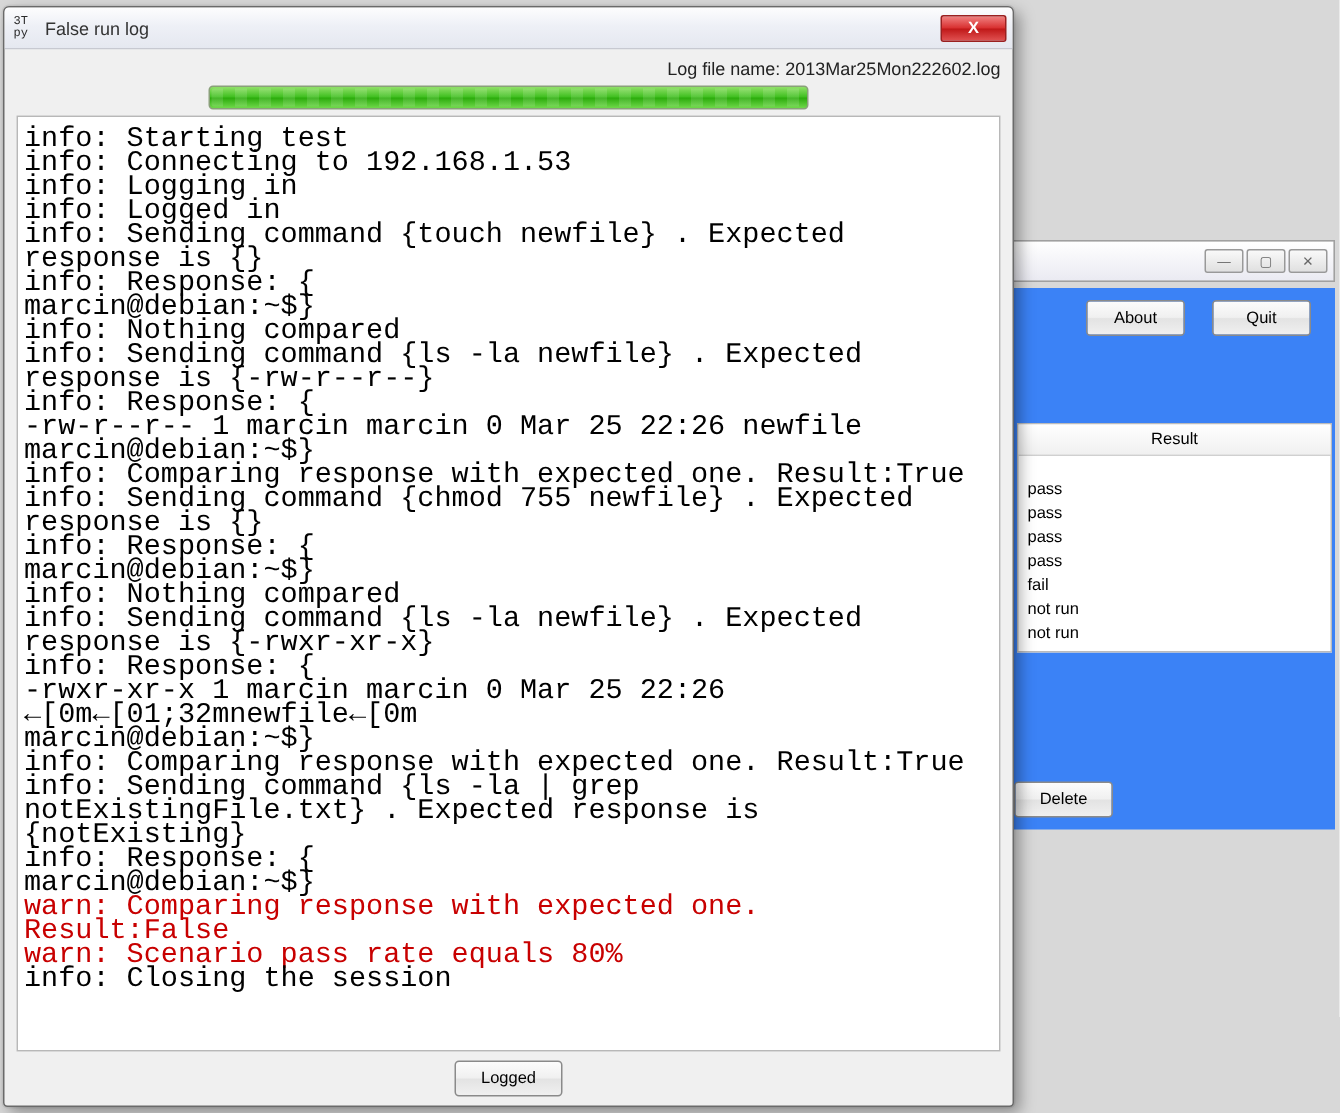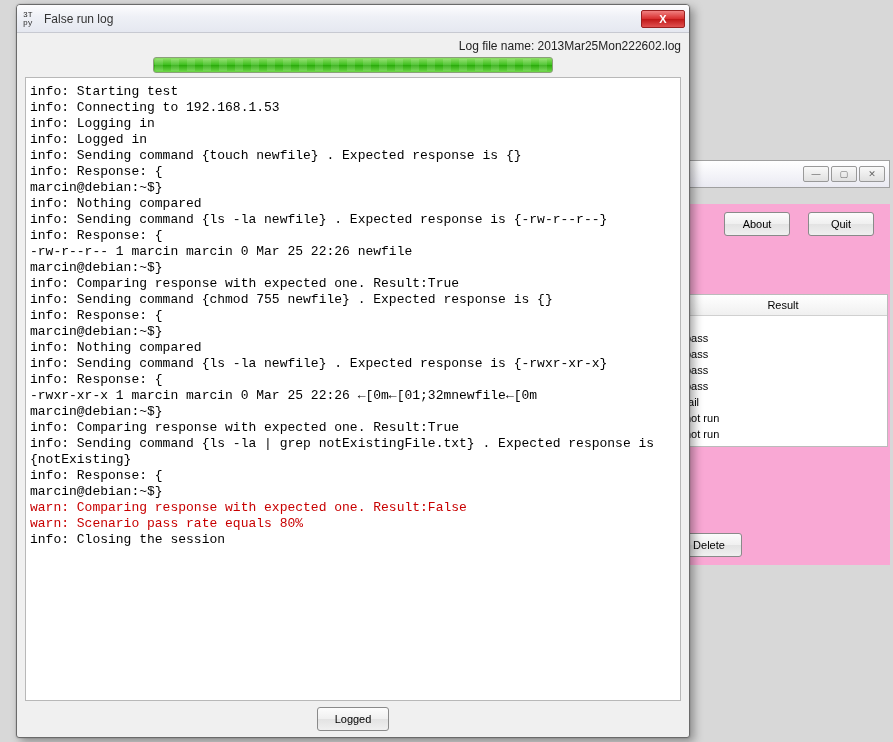--- a/index.html
+++ b/index.html
@@ -34,23 +34,23 @@
       border-radius: 2px;
       display: flex;
       align-items: center;
       justify-content: center;
       font-size: 9px;
       color: #666;
     }
     .bg-content {
       position: absolute;
       left: 670px;
-      top: 204px;
+      top: 192px;
       width: 220px;
-      background: #f9a8d4;
+      background: #3b82f6;
       padding: 8px 6px;
     }
     .bg-btn-row {
       display: flex;
       gap: 18px;
       justify-content: flex-end;
       padding-right: 10px;
       margin-bottom: 58px;
     }
     .win-button {
@@ -87,21 +87,21 @@
     .delete-row {
       display: flex;
       justify-content: flex-start;
       margin-top: 86px;
       padding-right: 18px;
     }
     
     
     .dialog {
       position: absolute;
-      left: 16px;
+      left: 2px;
       top: 4px;
       width: 674px;
       height: 734px;
       background: #f0f0f0;
       border: 1px solid #6a6a6a;
       box-shadow: 4px 4px 10px rgba(0,0,0,0.35), 0 0 0 1px rgba(0,0,0,0.06);
       border-radius: 4px 4px 3px 3px;
     }
     .titlebar {
       height: 28px;
@@ -178,21 +178,21 @@
       background: #fff;
       position: relative;
       overflow: hidden;
     }
     .log-pane {
       position: absolute;
       inset: 0;
       padding: 6px 16px 6px 4px;
       overflow-y: scroll;
       font-family: 'Courier New', monospace;
-      font-size: 13px;
+      font-size: 19px;
       line-height: 16px;
       white-space: pre-wrap;
       word-break: break-word;
     }
     .log-line { color: #000; }
     .log-warn { color: #c80000; }
     .footer {
       padding-top: 6px;
       display: flex;
       justify-content: center;

